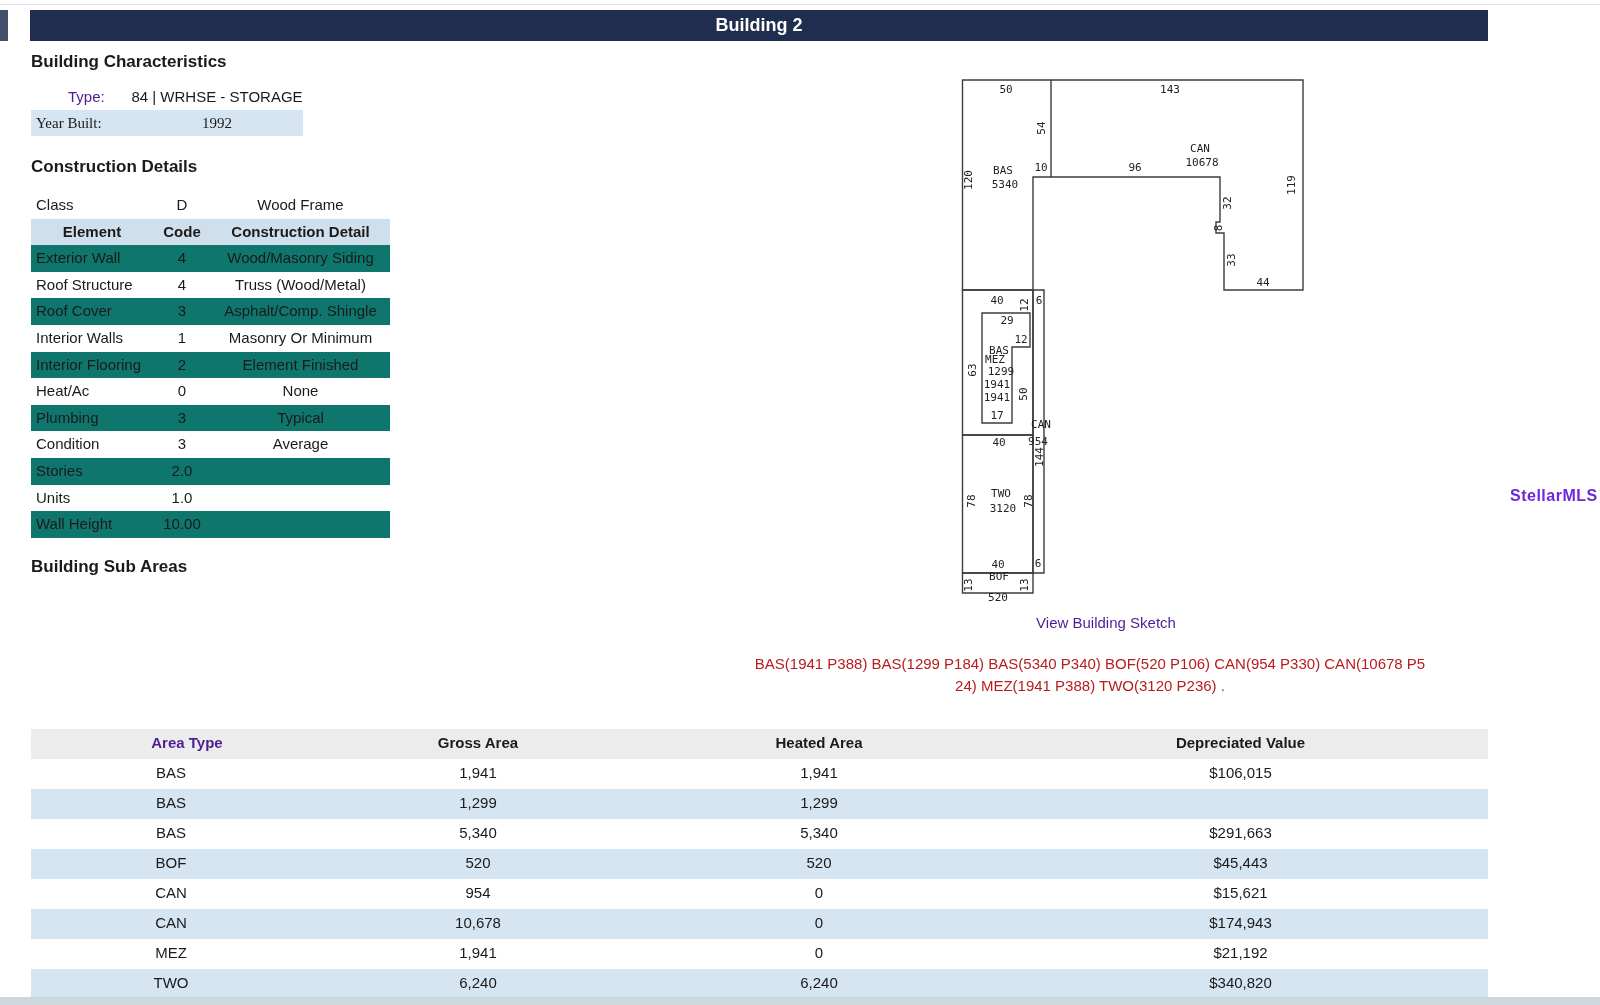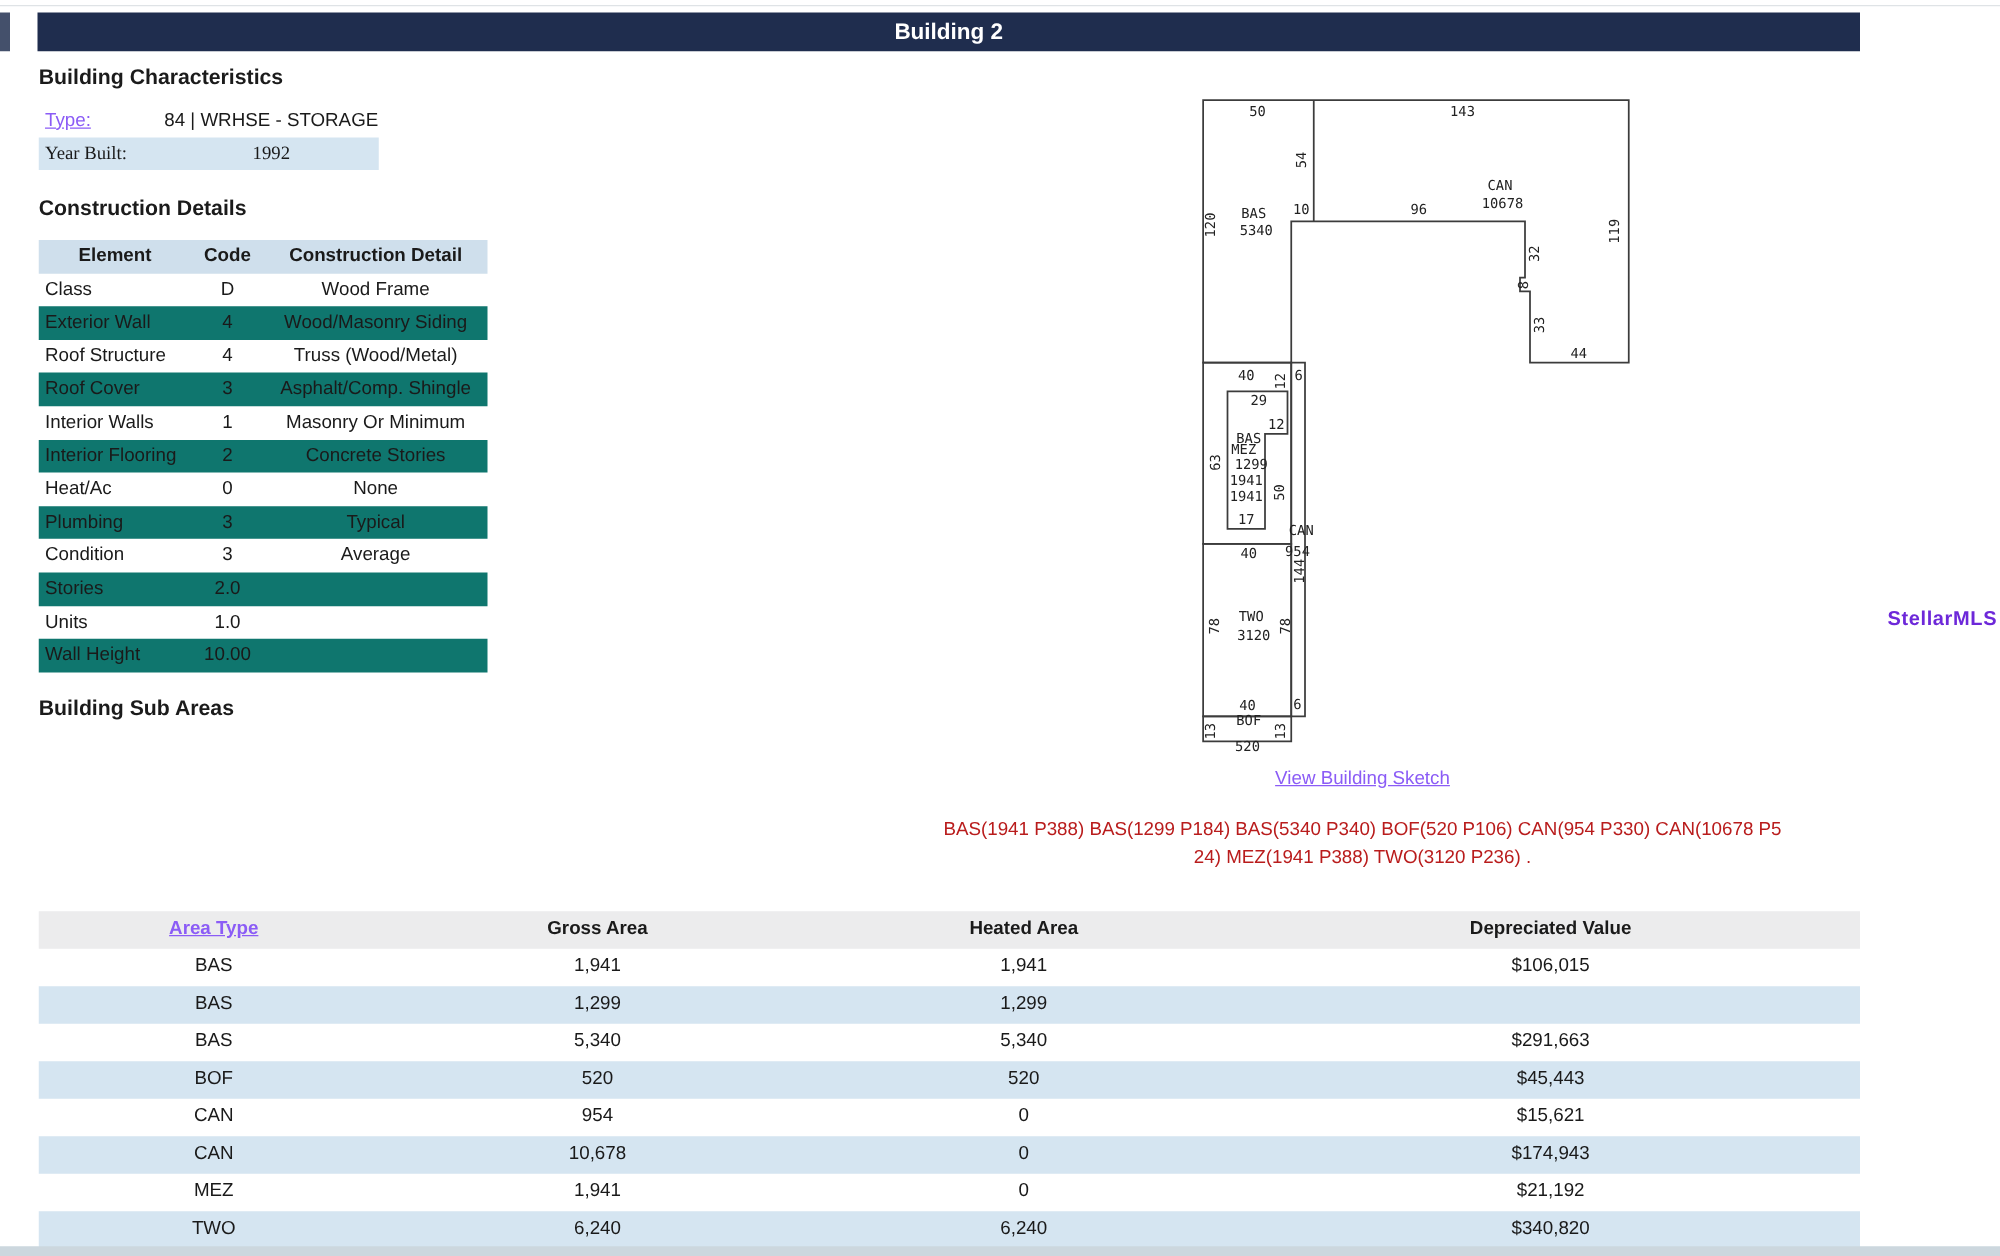--- a/index.html
+++ b/index.html
@@ -13,21 +13,21 @@
   .h-char{top:52px;}
   .h-constr{top:157px;}
   .h-sub{top:557px;}
 
   
   .char-table{position:absolute;left:31px;top:84px;width:272px;font-size:15px;}
   .char-row{display:flex;height:26px;line-height:26px;}
   .char-row.blue{background:#d5e5f1;font-family:Liberation Serif, serif;}
   .char-label{width:95px;padding-left:5px;}
   .char-value{flex:1;text-align:center;}
-  a.lnk{color:#8b5cf6;text-decoration:underline;cursor:pointer;}
+  a.lnk{color:#4c1d95;cursor:pointer;margin-left:32px;}
 
   
   .constr-table{position:absolute;left:31px;top:192px;width:359px;font-size:15px;}
   .c-row{display:flex;height:26.6px;line-height:26.6px;}
   .c-row.head{background:#cfdfec;font-weight:bold;}
   .c-row.blue{background:#0f766e;}
   .c-el{width:122px;padding-left:5px;box-sizing:border-box;}
   .c-row.head .c-el{text-align:center;padding-left:0;}
   .c-code{width:58px;text-align:center;}
   .c-det{flex:1;text-align:center;}
@@ -75,30 +75,30 @@
     </div>
     <div class="char-row blue">
       <span class="char-label">Year Built:</span>
       <span class="char-value">1992</span>
     </div>
   </div>
 
   <div class="h-sec h-constr">Construction Details</div>
 
   <div class="constr-table">
+    <div class="c-row">
+      <span class="c-el">Class</span>
+      <span class="c-code">D</span>
+      <span class="c-det">Wood Frame</span>
+    </div>
     <div class="c-row head">
       <span class="c-el">Element</span>
       <span class="c-code">Code</span>
       <span class="c-det">Construction Detail</span>
     </div>
-    <div class="c-row">
-      <span class="c-el">Class</span>
-      <span class="c-code">D</span>
-      <span class="c-det">Wood Frame</span>
-    </div>
     <div class="c-row blue">
       <span class="c-el">Exterior Wall</span>
       <span class="c-code">4</span>
       <span class="c-det">Wood/Masonry Siding</span>
     </div>
     <div class="c-row">
       <span class="c-el">Roof Structure</span>
       <span class="c-code">4</span>
       <span class="c-det">Truss (Wood/Metal)</span>
     </div>
@@ -108,21 +108,21 @@
       <span class="c-det">Asphalt/Comp. Shingle</span>
     </div>
     <div class="c-row">
       <span class="c-el">Interior Walls</span>
       <span class="c-code">1</span>
       <span class="c-det">Masonry Or Minimum</span>
     </div>
     <div class="c-row blue">
       <span class="c-el">Interior Flooring</span>
       <span class="c-code">2</span>
-      <span class="c-det">Concrete Stories</span>
+      <span class="c-det">Element Finished</span>
     </div>
     <div class="c-row">
       <span class="c-el">Heat/Ac</span>
       <span class="c-code">0</span>
       <span class="c-det">None</span>
     </div>
     <div class="c-row blue">
       <span class="c-el">Plumbing</span>
       <span class="c-code">3</span>
       <span class="c-det">Typical</span>

